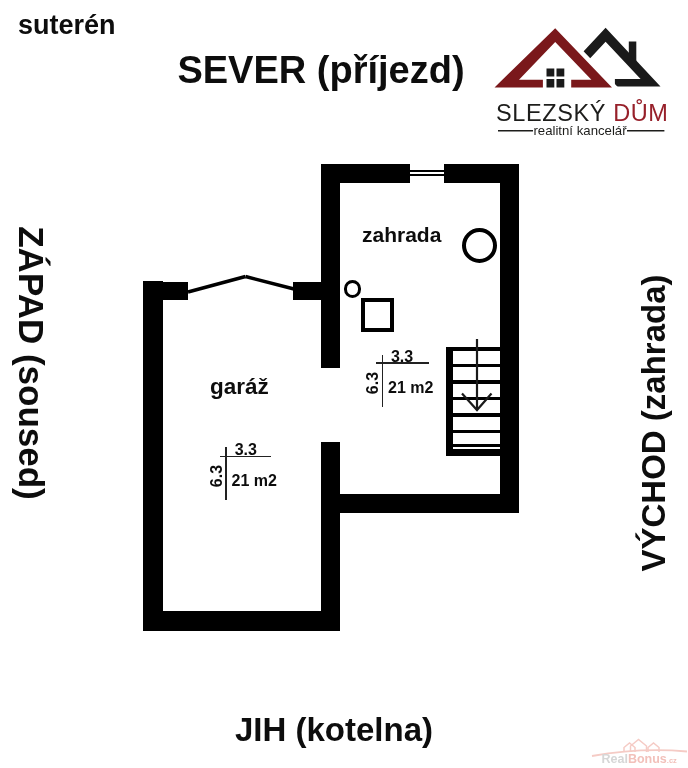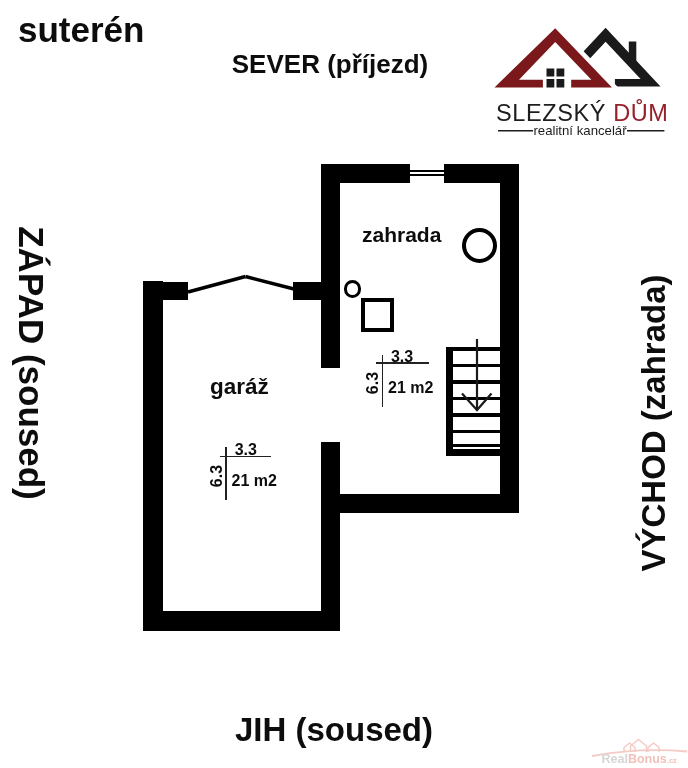--- a/index.html
+++ b/index.html
@@ -5,25 +5,25 @@
   html,body{margin:0;padding:0;}
   body{width:688px;height:768px;position:relative;background:#fff;overflow:hidden;transform:translateZ(0);
        font-family:"Liberation Sans", sans-serif;}
   .abs{position:absolute;}
   .wall{position:absolute;background:#000;}
   .txt{position:absolute;font-weight:bold;color:#0d0d0d;white-space:nowrap;line-height:1;}
 </style>
 </head>
 <body>
 
-<div class="txt" style="left:18px;top:12px;font-size:35px;">suterén</div>
+<div class="txt" style="left:18px;top:12px;font-size:27px;">suterén</div>
 
-<div class="txt" style="left:330px;top:50.5px;font-size:26px;transform:translateX(-50%);">SEVER (příjezd)</div>
+<div class="txt" style="left:321px;top:50.5px;font-size:38px;transform:translateX(-50%);">SEVER (příjezd)</div>
 
-<div class="txt" style="left:334px;top:713px;font-size:33px;transform:translateX(-50%);">JIH (soused)</div>
+<div class="txt" style="left:334px;top:713px;font-size:33px;transform:translateX(-50%);">JIH (kotelna)</div>
 
 <div class="txt" style="left:30.5px;top:363px;font-size:35px;transform:translate(-50%,-50%) rotate(90deg);">ZÁPAD (soused)</div>
 
 <div class="txt" style="left:653px;top:423px;font-size:33px;transform:translate(-50%,-50%) rotate(-90deg);">VÝCHOD (zahrada)</div>
 
 <div class="txt" style="left:362px;top:224px;font-size:21px;">zahrada</div>
 
 <div class="txt" style="left:210px;top:376px;font-size:22.5px;">garáž</div>
 
 <div class="wall" style="left:321px;top:164px;width:89px;height:19px;"></div>

